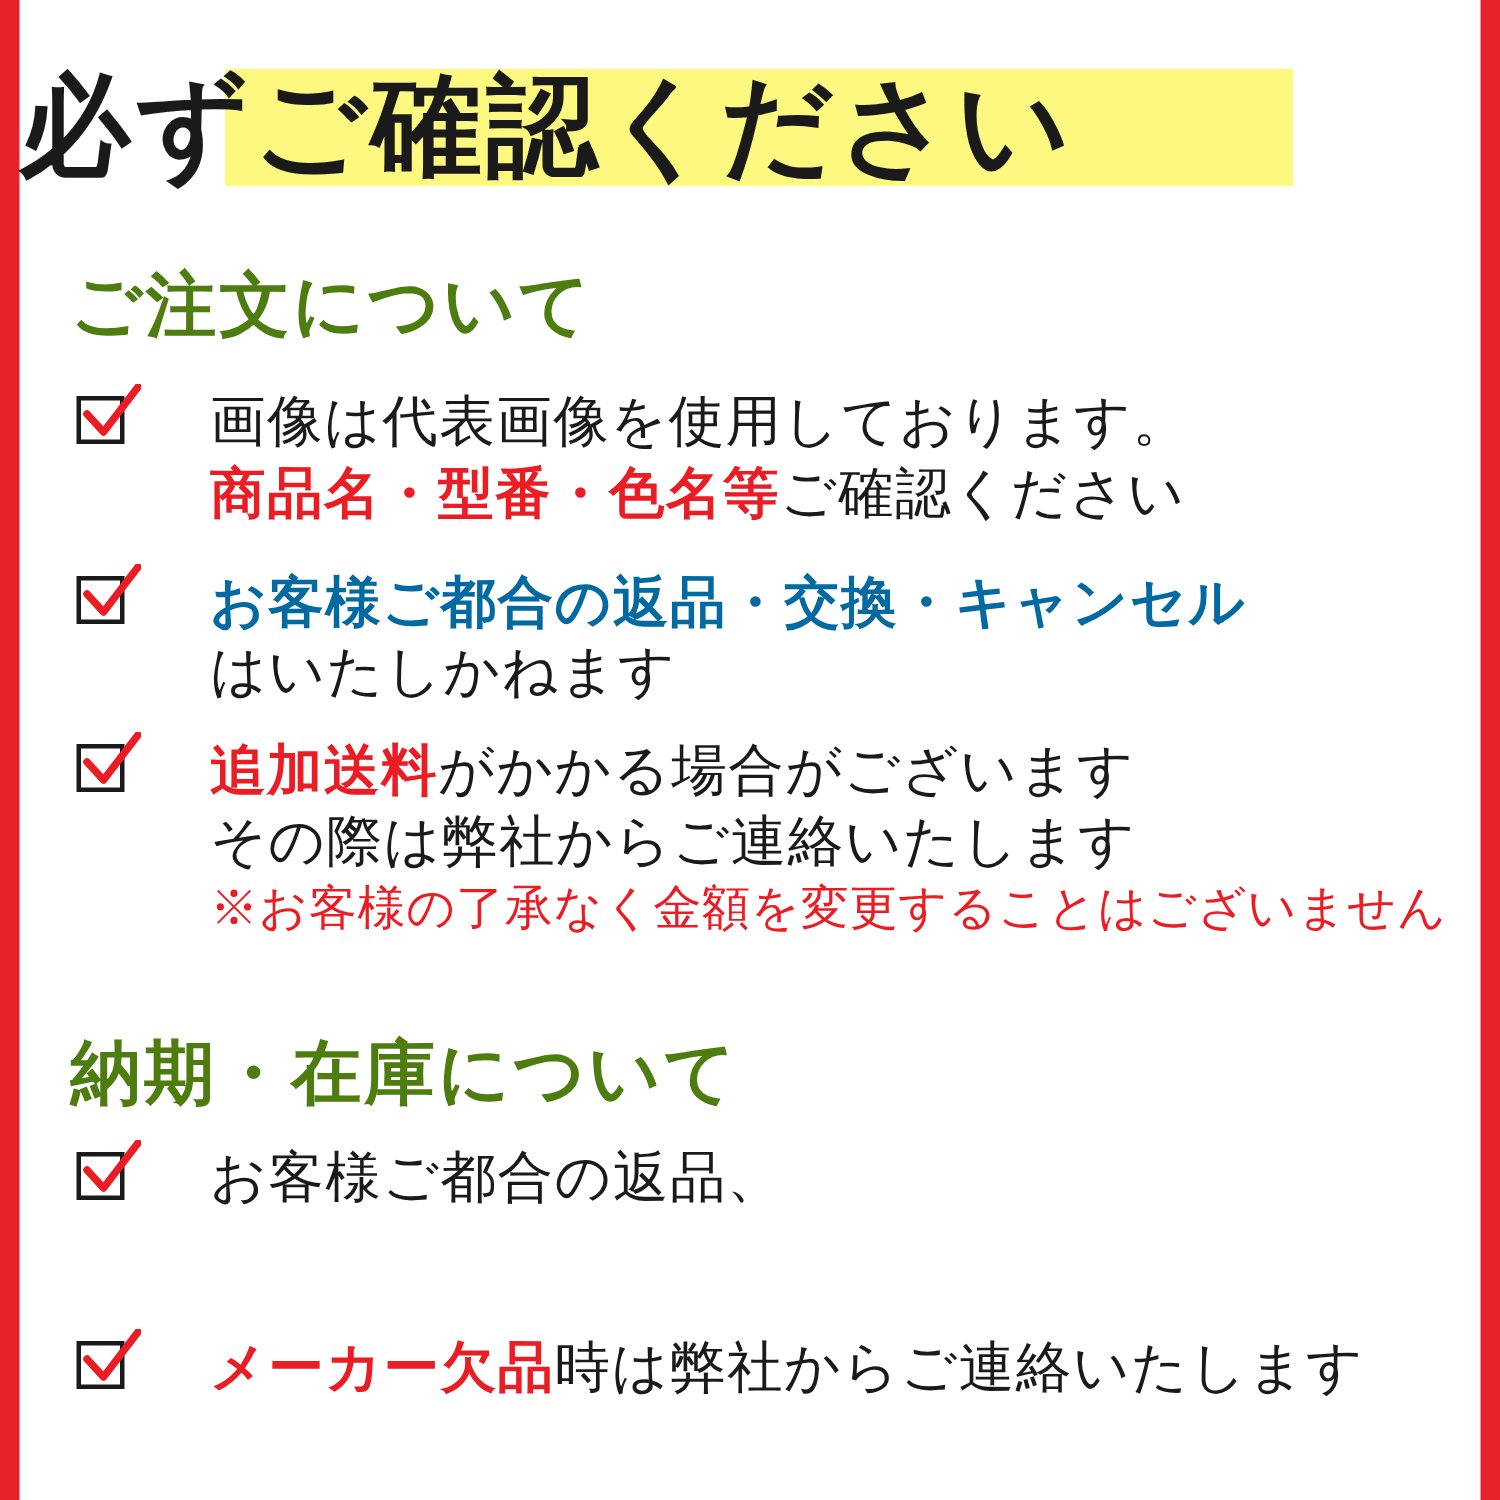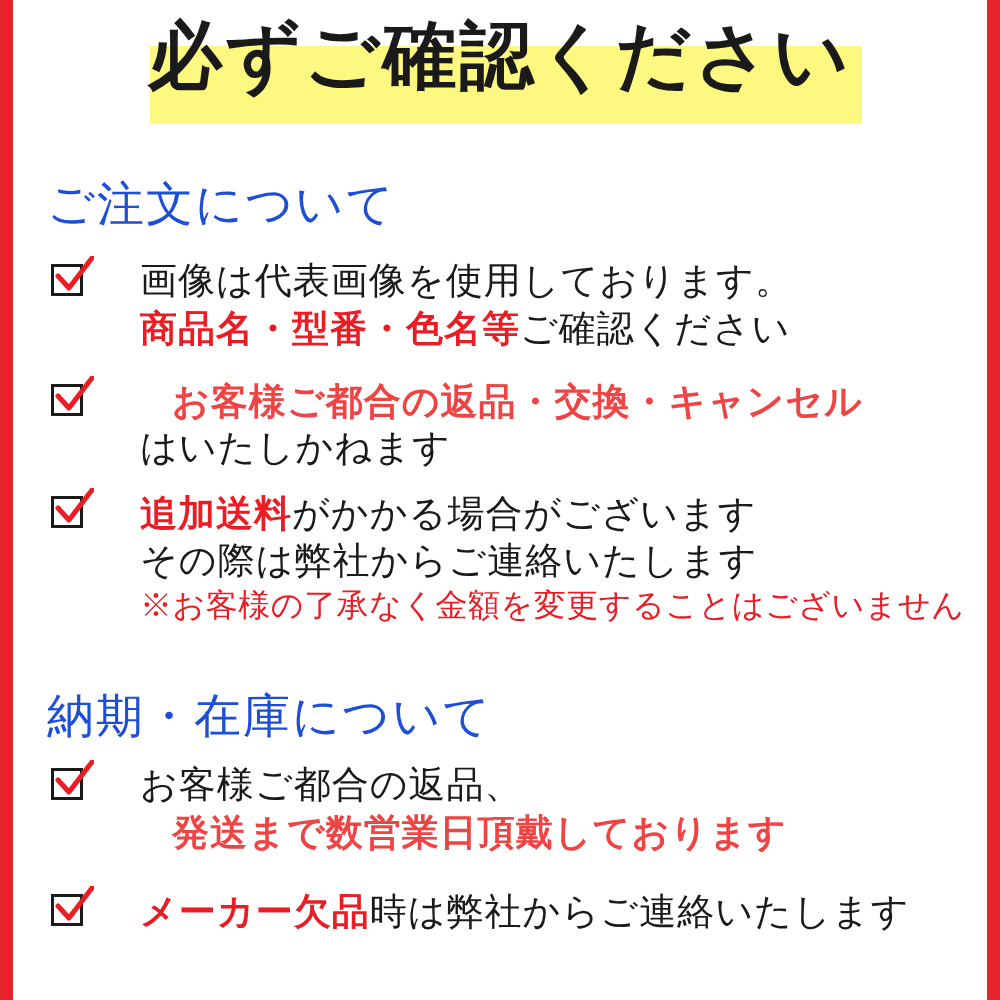--- a/index.html
+++ b/index.html
@@ -35,22 +35,21 @@
     position: absolute;
     left: 13px;
     right: 13px;
     top: 0;
     bottom: 0;
   }
 
   
   .title-wrap {
     position: relative;
-    text-align: center;
-    padding-top: 18px;
+    padding-top: 47px;
     height: 118px;
     box-sizing: border-box;
   }
   .title-highlight {
     position: absolute;
     left: 137px;
     top: 46px;
     width: 712px;
     height: 78px;
     background: #fdf87f;
@@ -60,22 +59,22 @@
     font-size: 74px;
     font-weight: bold;
     letter-spacing: 3px;
     color: #1a1a1a;
     line-height: 1;
     font-family: "DejaVu Serif", "Liberation Serif", serif;
   }
 
   .section-heading {
     font-size: 47px;
-    font-weight: normal;
-    color: #1d4ed8;
+    font-weight: bold;
+    color: #4d7c0f;
     letter-spacing: 2px;
     margin: 0;
     font-family: "DejaVu Serif", "Liberation Serif", serif;
     line-height: 1.1;
   }
 
   .sec1-heading { position: absolute; left: 34px; top: 178px; }
   .sec2-heading { position: absolute; left: 34px; top: 690px; }
 
   .item {
@@ -113,21 +112,21 @@
     flex: 1 1 auto;
   }
   .line {
     font-size: 37px;
     line-height: 1.27;
     color: #1a1a1a;
     letter-spacing: 1px;
     white-space: nowrap;
     font-family: "DejaVu Serif", "Liberation Serif", serif;
   }
-  .line.red { color: #ef4444; font-weight: bold; margin-left: 32px; }
+  .line.red { color: #0369a1; font-weight: bold; }
   .line .red { color: #ea1d24; font-weight: bold; margin-top: 28px; }
   .note {
     font-size: 32px;
     color: #ea1d24;
     letter-spacing: 0.5px;
     line-height: 1.25;
     white-space: nowrap;
     font-family: "DejaVu Serif", "Liberation Serif", serif;
   }
 </style>
@@ -192,21 +191,20 @@
 
     <div class="item" style="top: 762px;">
       <div class="checkbox">
         <div class="box"></div>
         <svg class="tick" viewBox="0 0 40 40" aria-hidden="true">
           <path d="M4 20 L15 32 L38 2" stroke="#ea1d24" stroke-width="5" fill="none" stroke-linecap="round" stroke-linejoin="round"></path>
         </svg>
       </div>
       <div class="lines">
         <div class="line">お客様ご都合の返品、</div>
-        <div class="line red">発送まで数営業日頂戴しております</div>
       </div>
     </div>
 
     <div class="item" style="top: 888px;">
       <div class="checkbox">
         <div class="box"></div>
         <svg class="tick" viewBox="0 0 40 40" aria-hidden="true">
           <path d="M4 20 L15 32 L38 2" stroke="#ea1d24" stroke-width="5" fill="none" stroke-linecap="round" stroke-linejoin="round"></path>
         </svg>
       </div>

